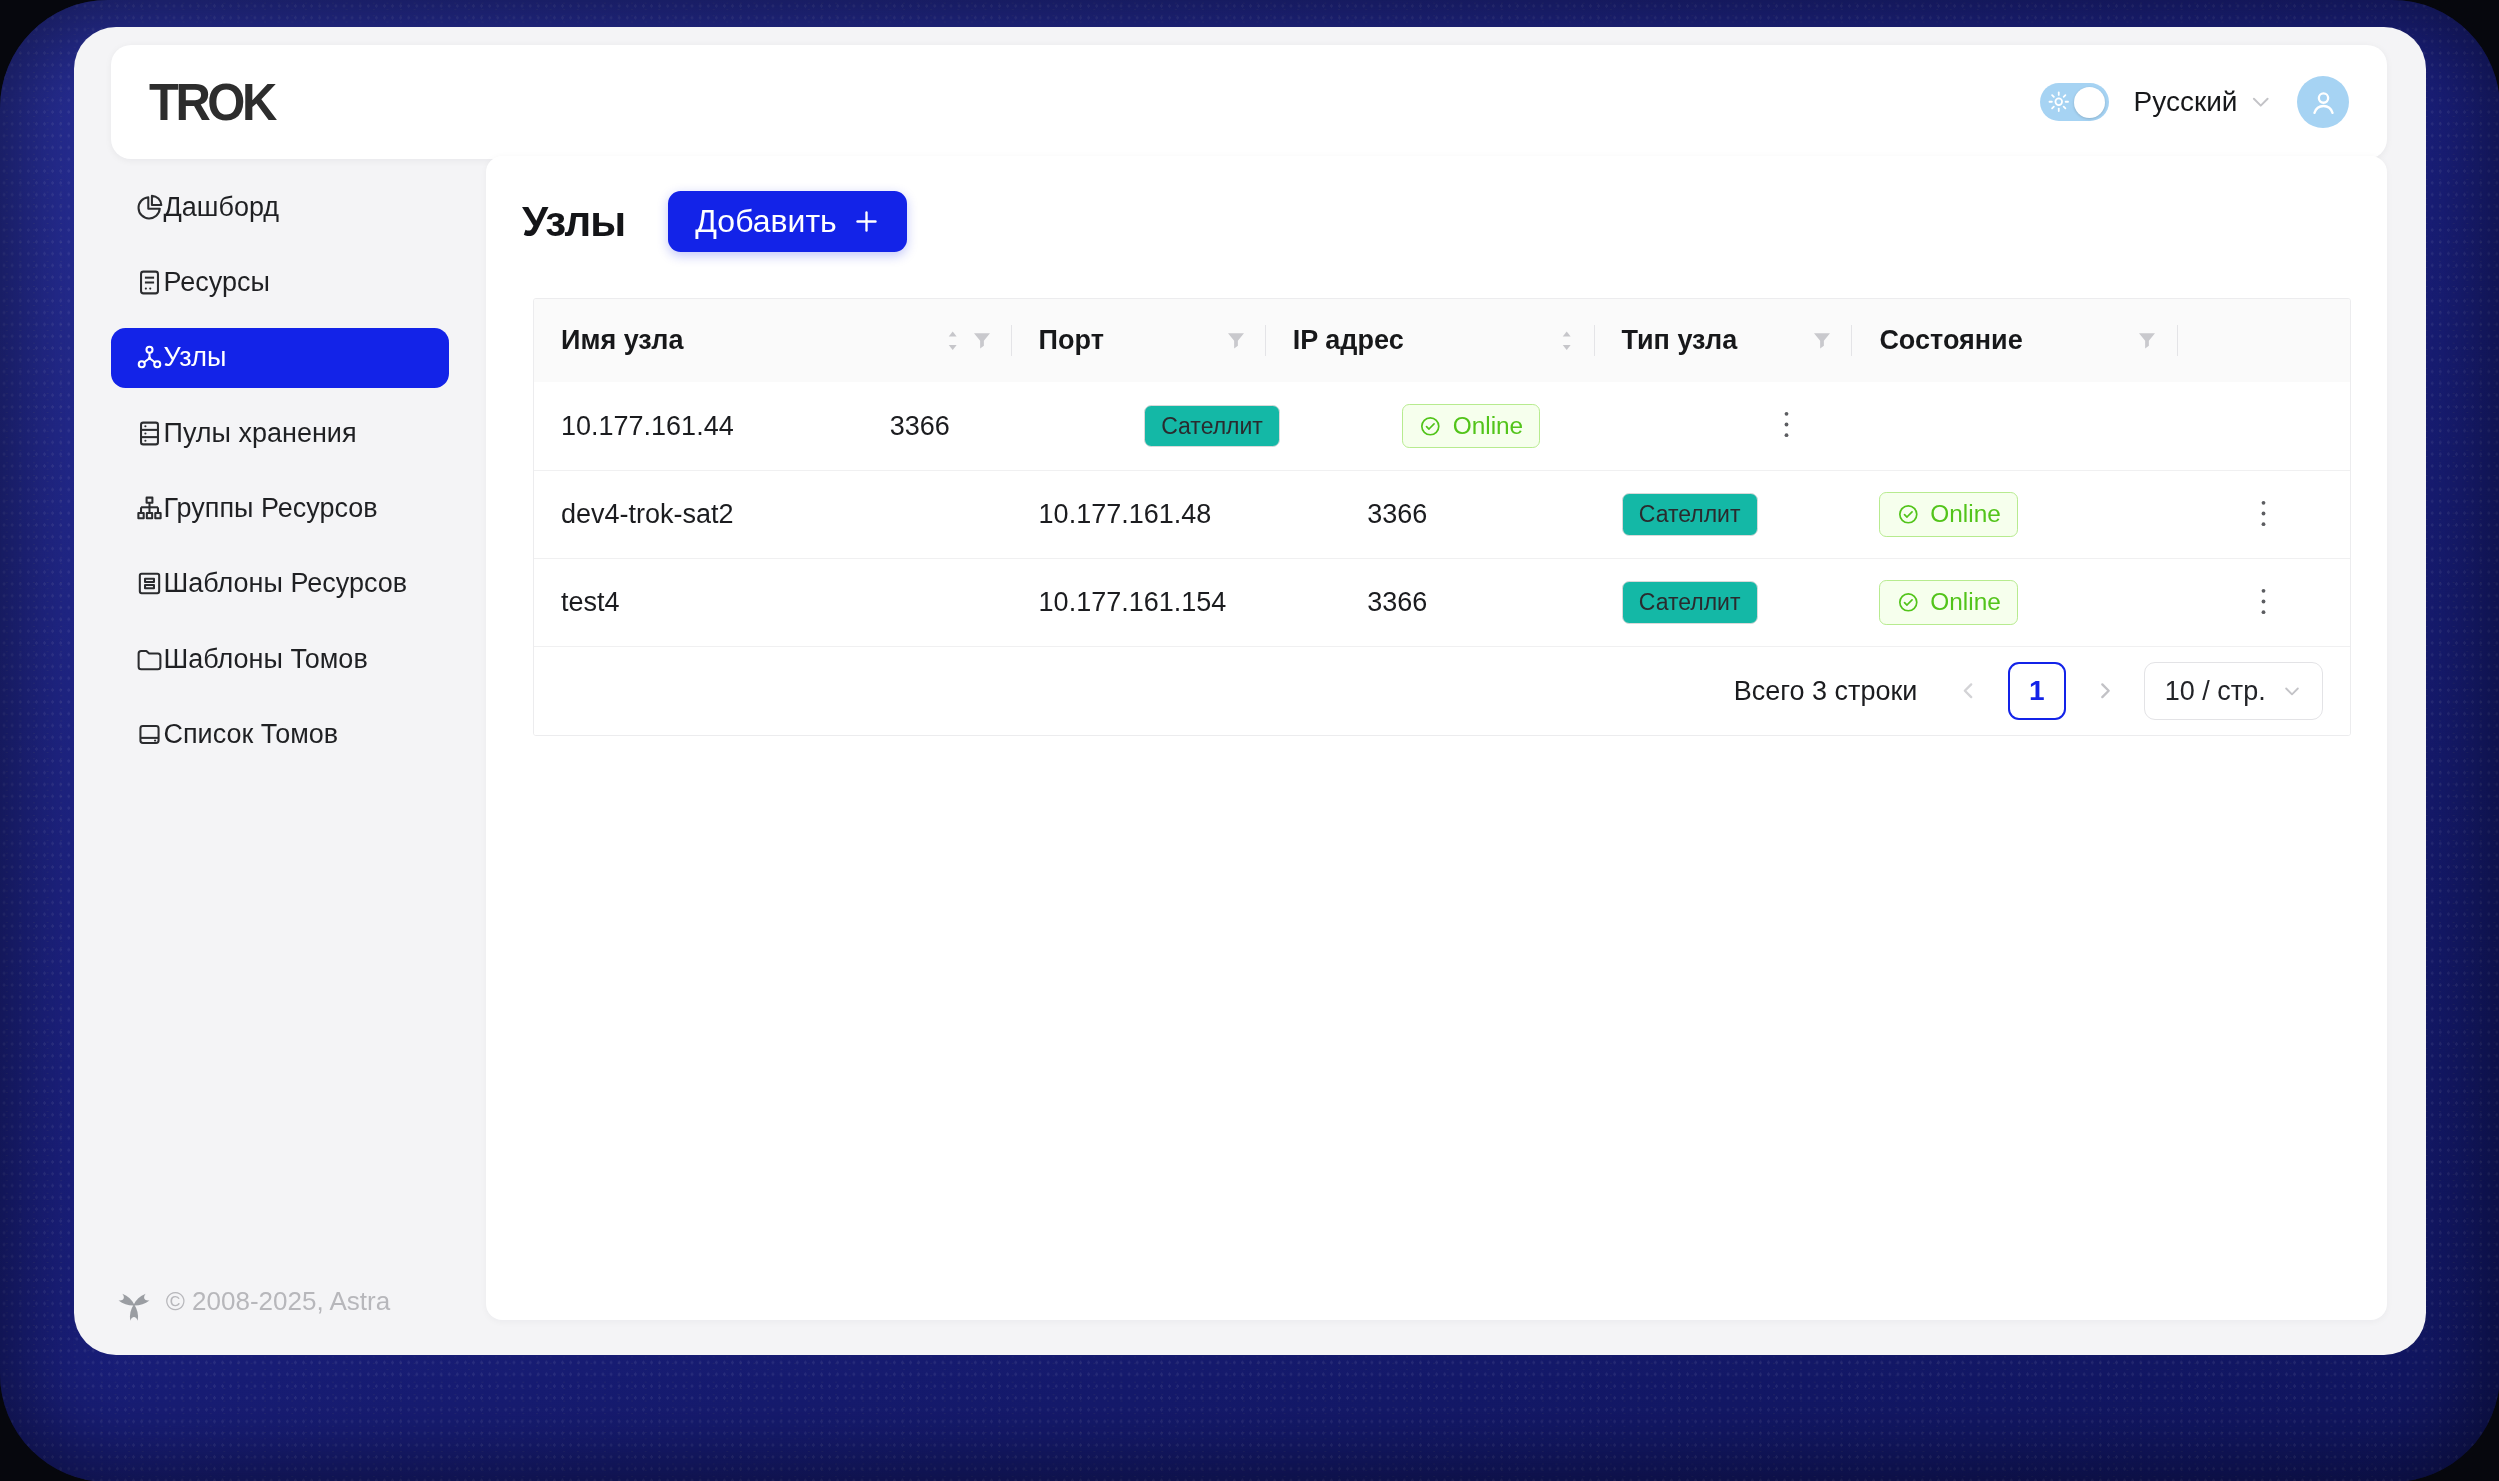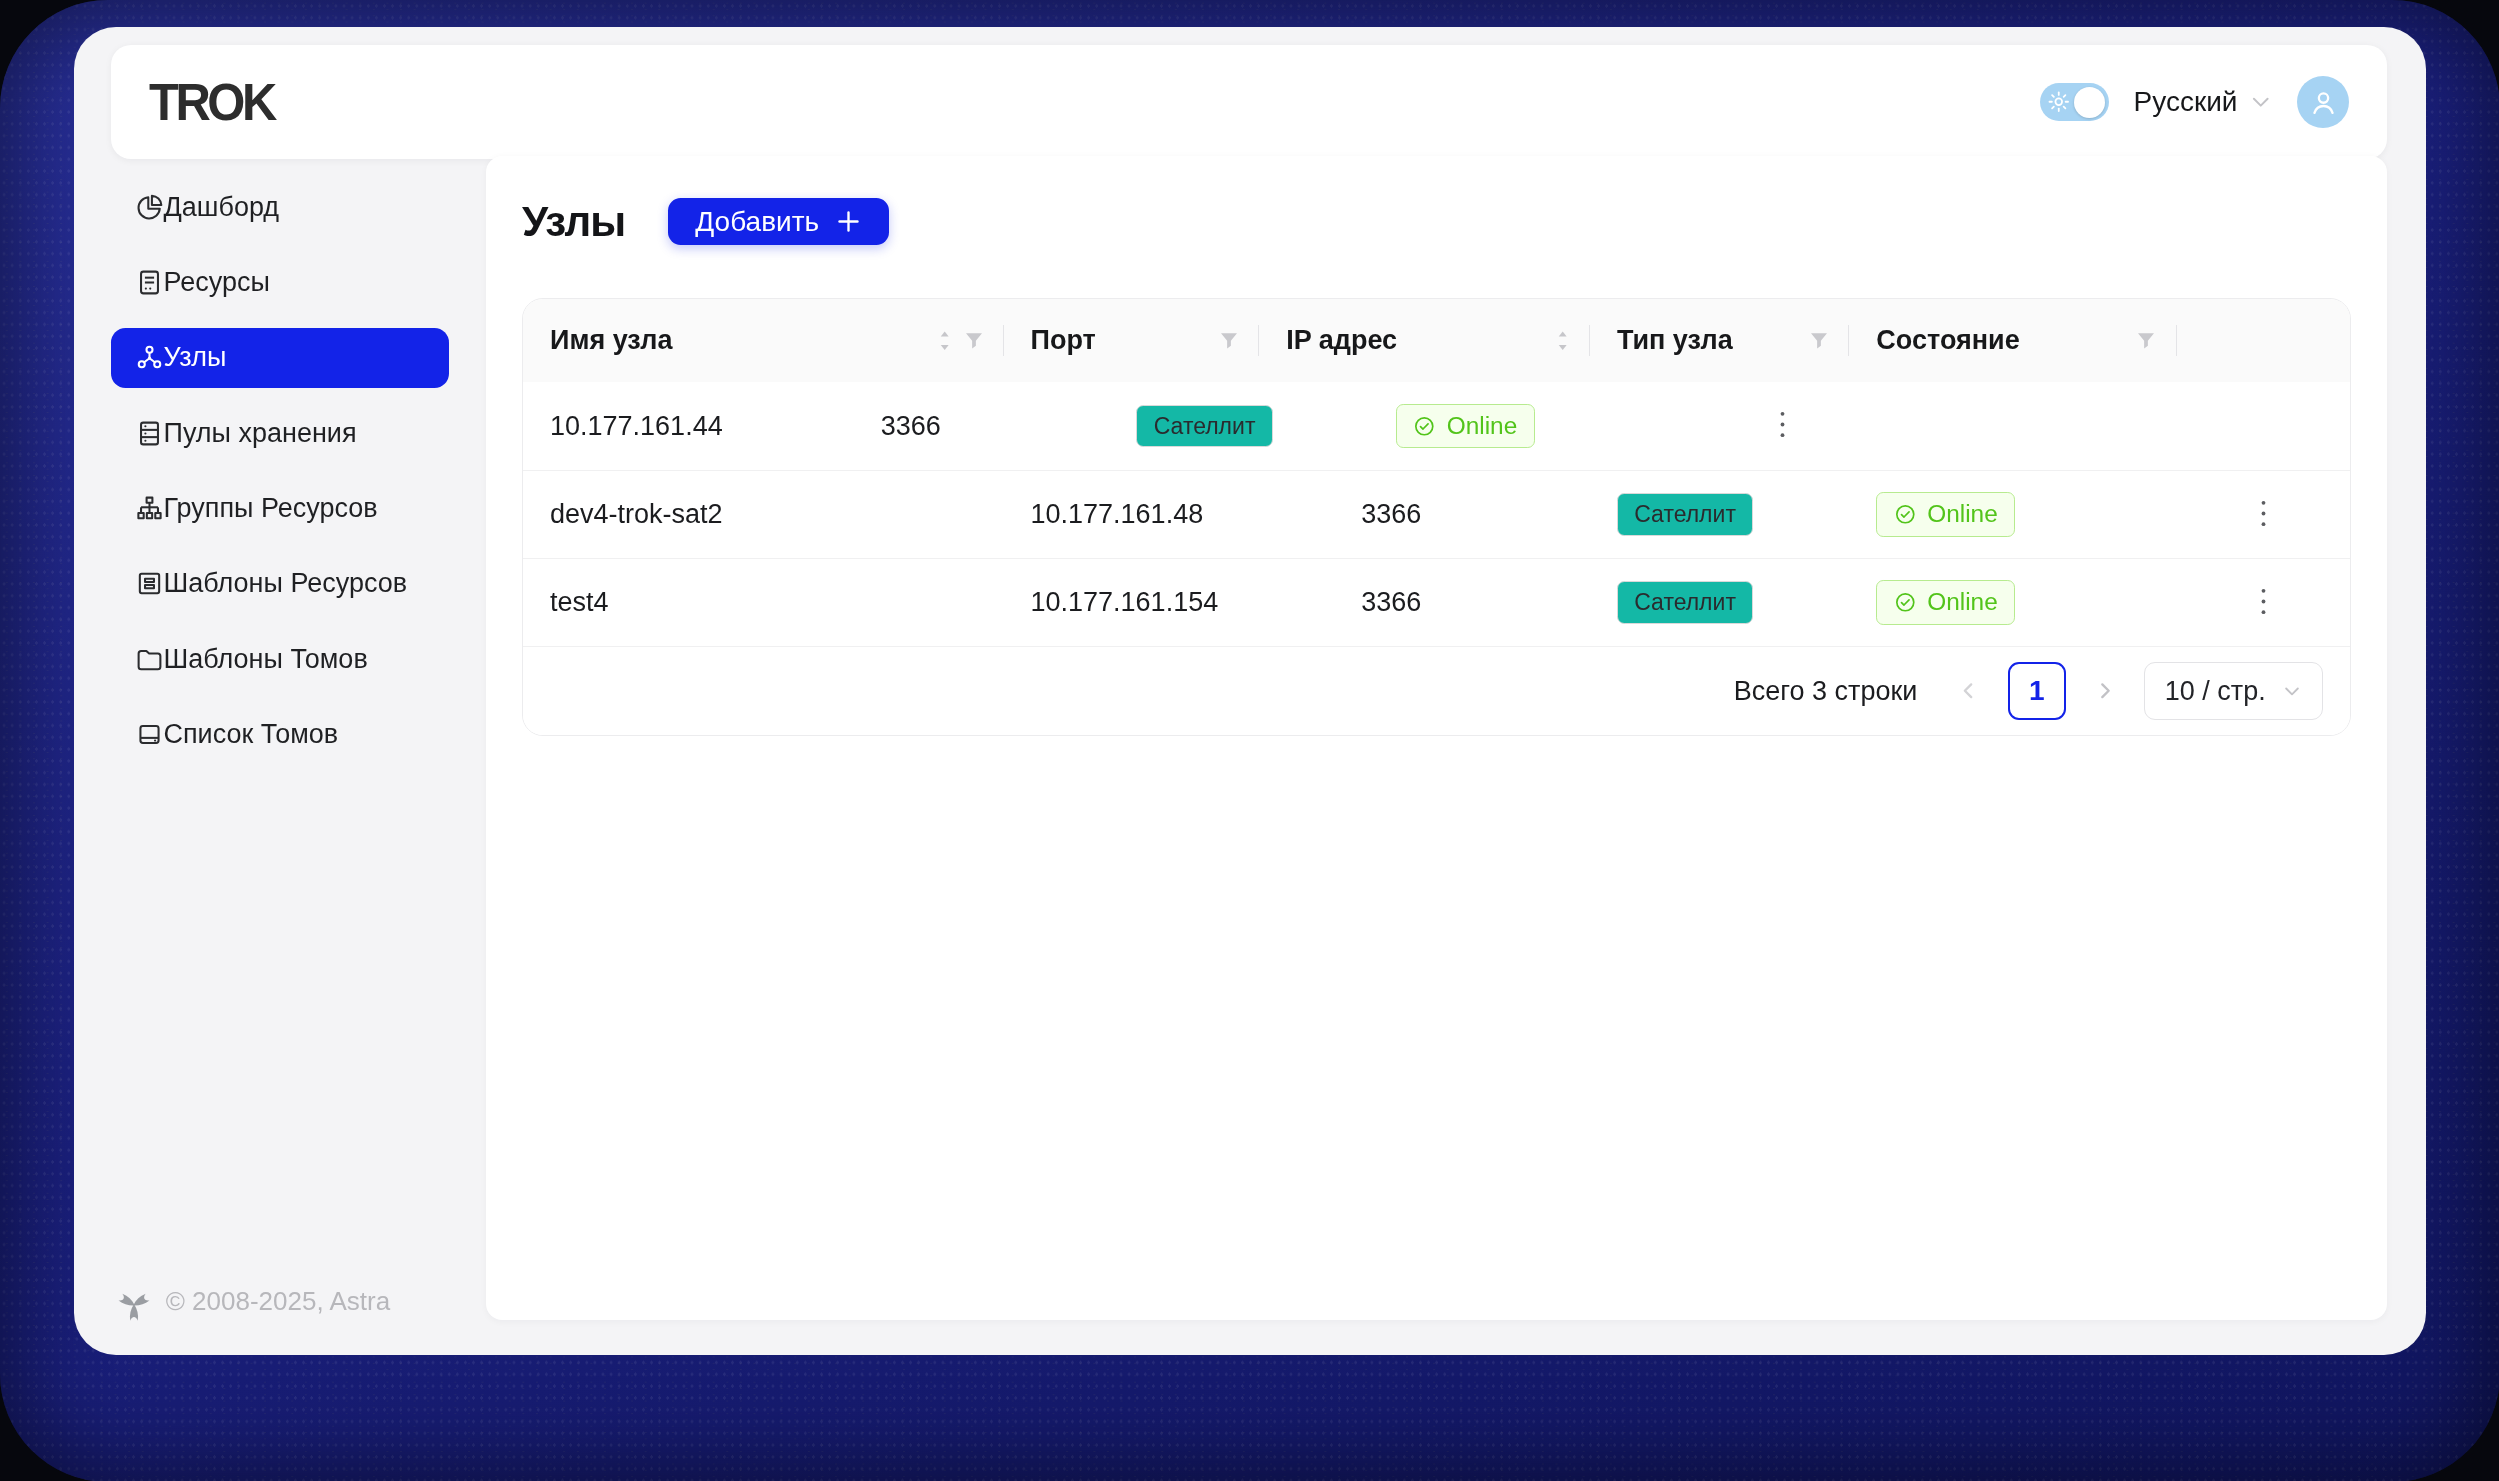--- a/index.html
+++ b/index.html
@@ -78,29 +78,29 @@
     position:absolute; left:412px; top:129px; right:39px; bottom:35px;
     background:#fff; border-radius:16.3px;
     box-shadow:0 1.8px 7.2px rgba(20,20,40,0.04);
   }
   .main-head {
     position:absolute; left:36px; top:34px; right:36px; height:63px;
     display:flex; align-items:center; gap:43px;
   }
   .page-title { font-size:42px; font-weight:700; color:#141518; letter-spacing:-0.9px; }
   .add-btn {
-    height:47px; padding:0 27px; border:none; border-radius:12.7px;
-    background:var(--primary,#1323e8); color:#fff; font-size:28px;
+    height:61px; padding:0 27px; border:none; border-radius:12.7px;
+    background:var(--primary,#1323e8); color:#fff; font-size:32px;
     font-family:inherit; display:flex; align-items:center; gap:16.3px;
     cursor:pointer; box-shadow:0 3.6px 11px rgba(19,35,232,0.25);
   }
   
   .table-wrap {
-    position:absolute; left:36px; right:36px; top:142px;
-    border:0.9px solid #ececee; border-radius:21px; overflow:hidden;
+    position:absolute; left:47px; right:36px; top:142px;
+    border:0.9px solid #ececee; border-radius:3px; overflow:hidden;
     background:#fff;
   }
   .t-head {
     display:flex; align-items:stretch; background:#fafafa; height:83px;
     font-weight:700; font-size:27px; color:#17181a;
   }
   .th {
     display:flex; align-items:center; padding-left:27px; position:relative;
   }
   .th .divider {

